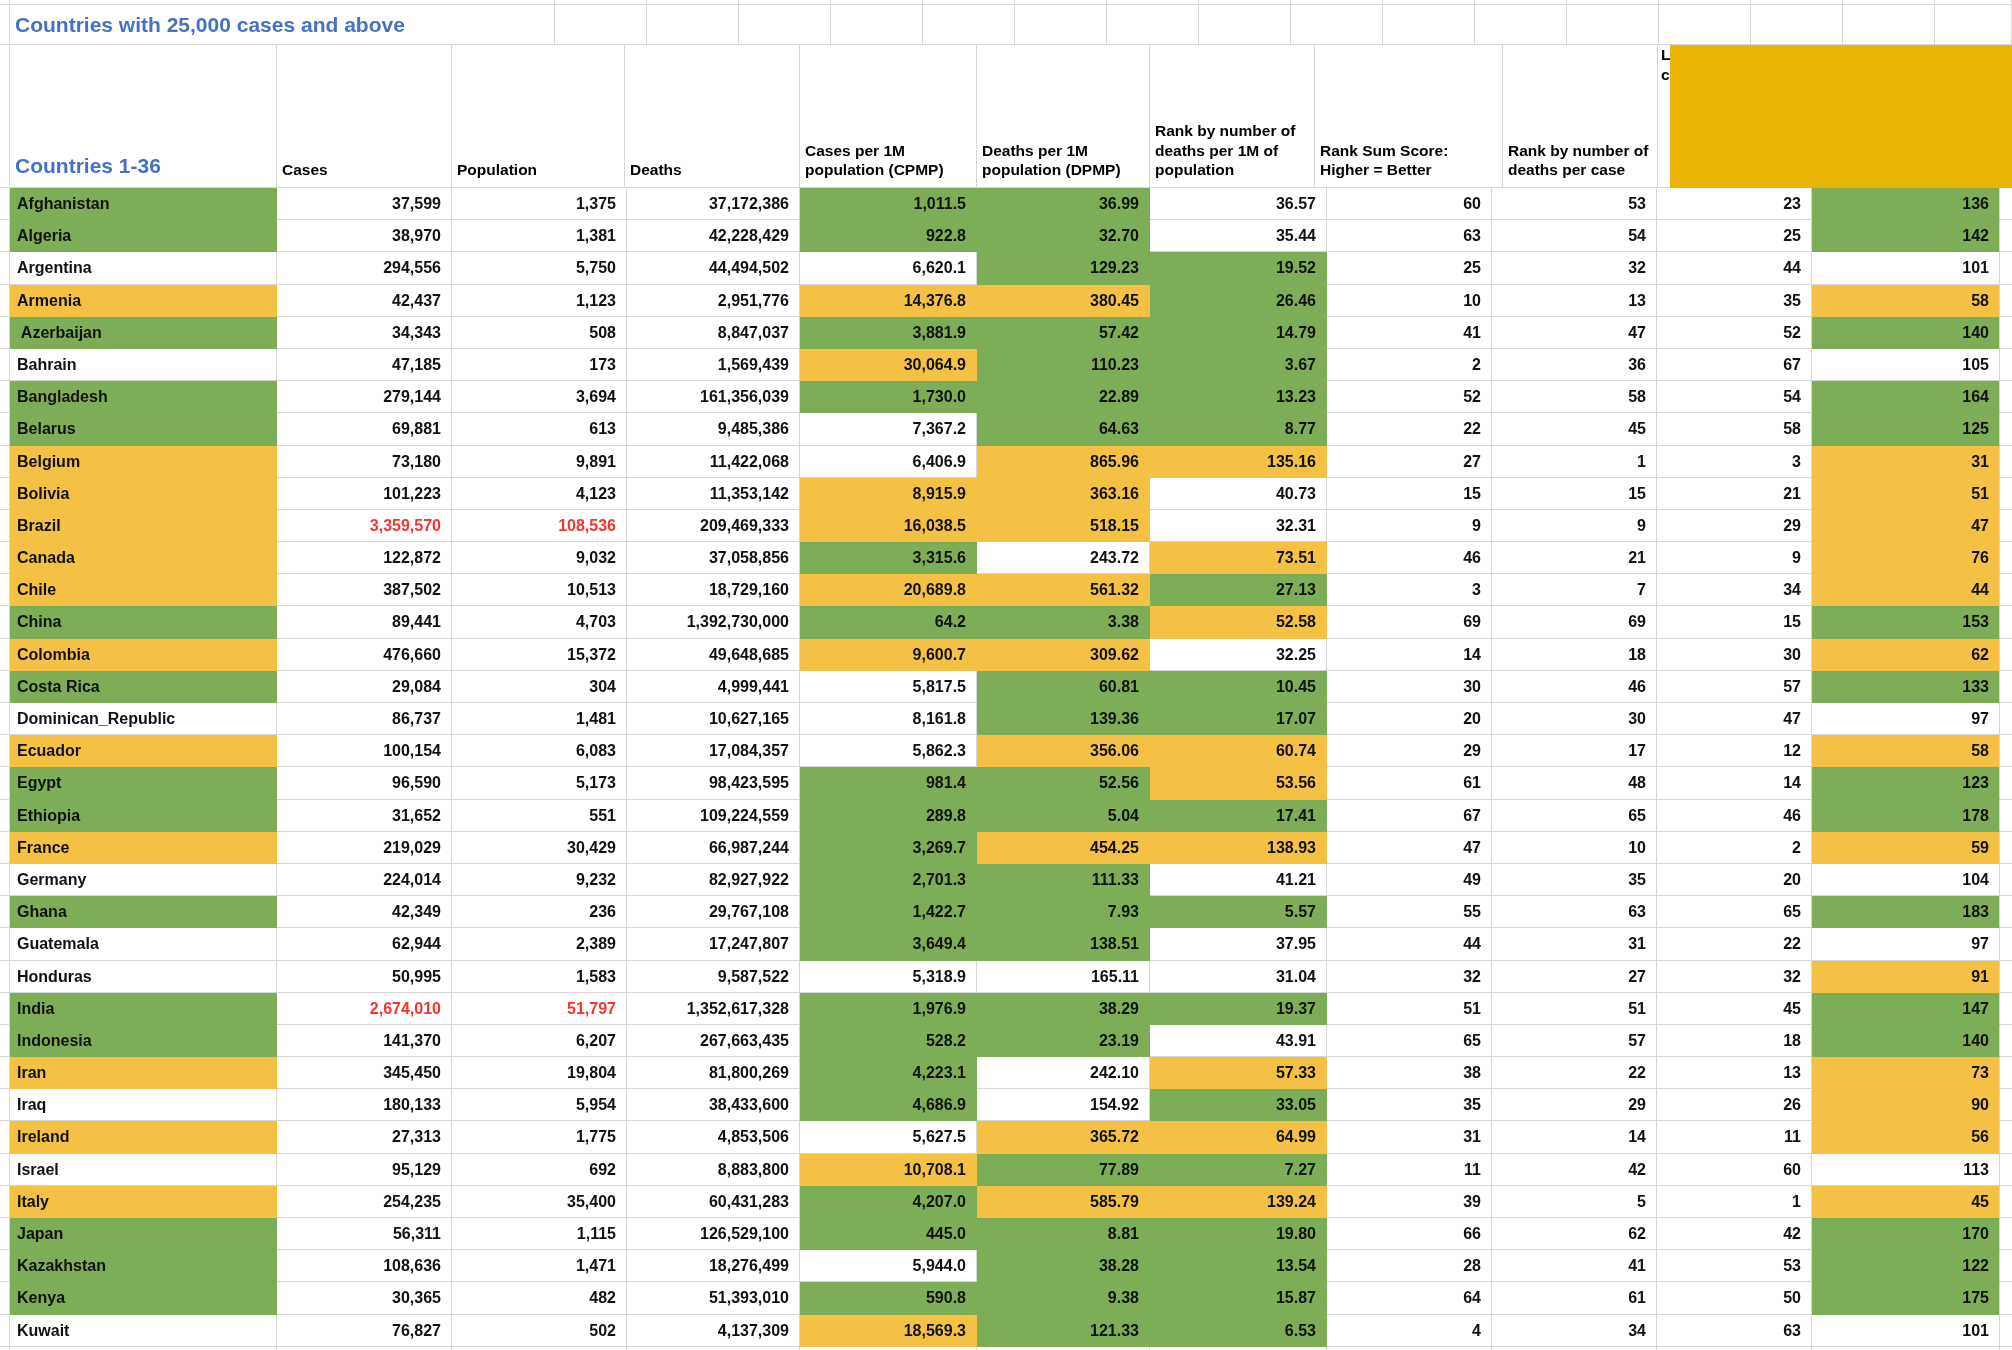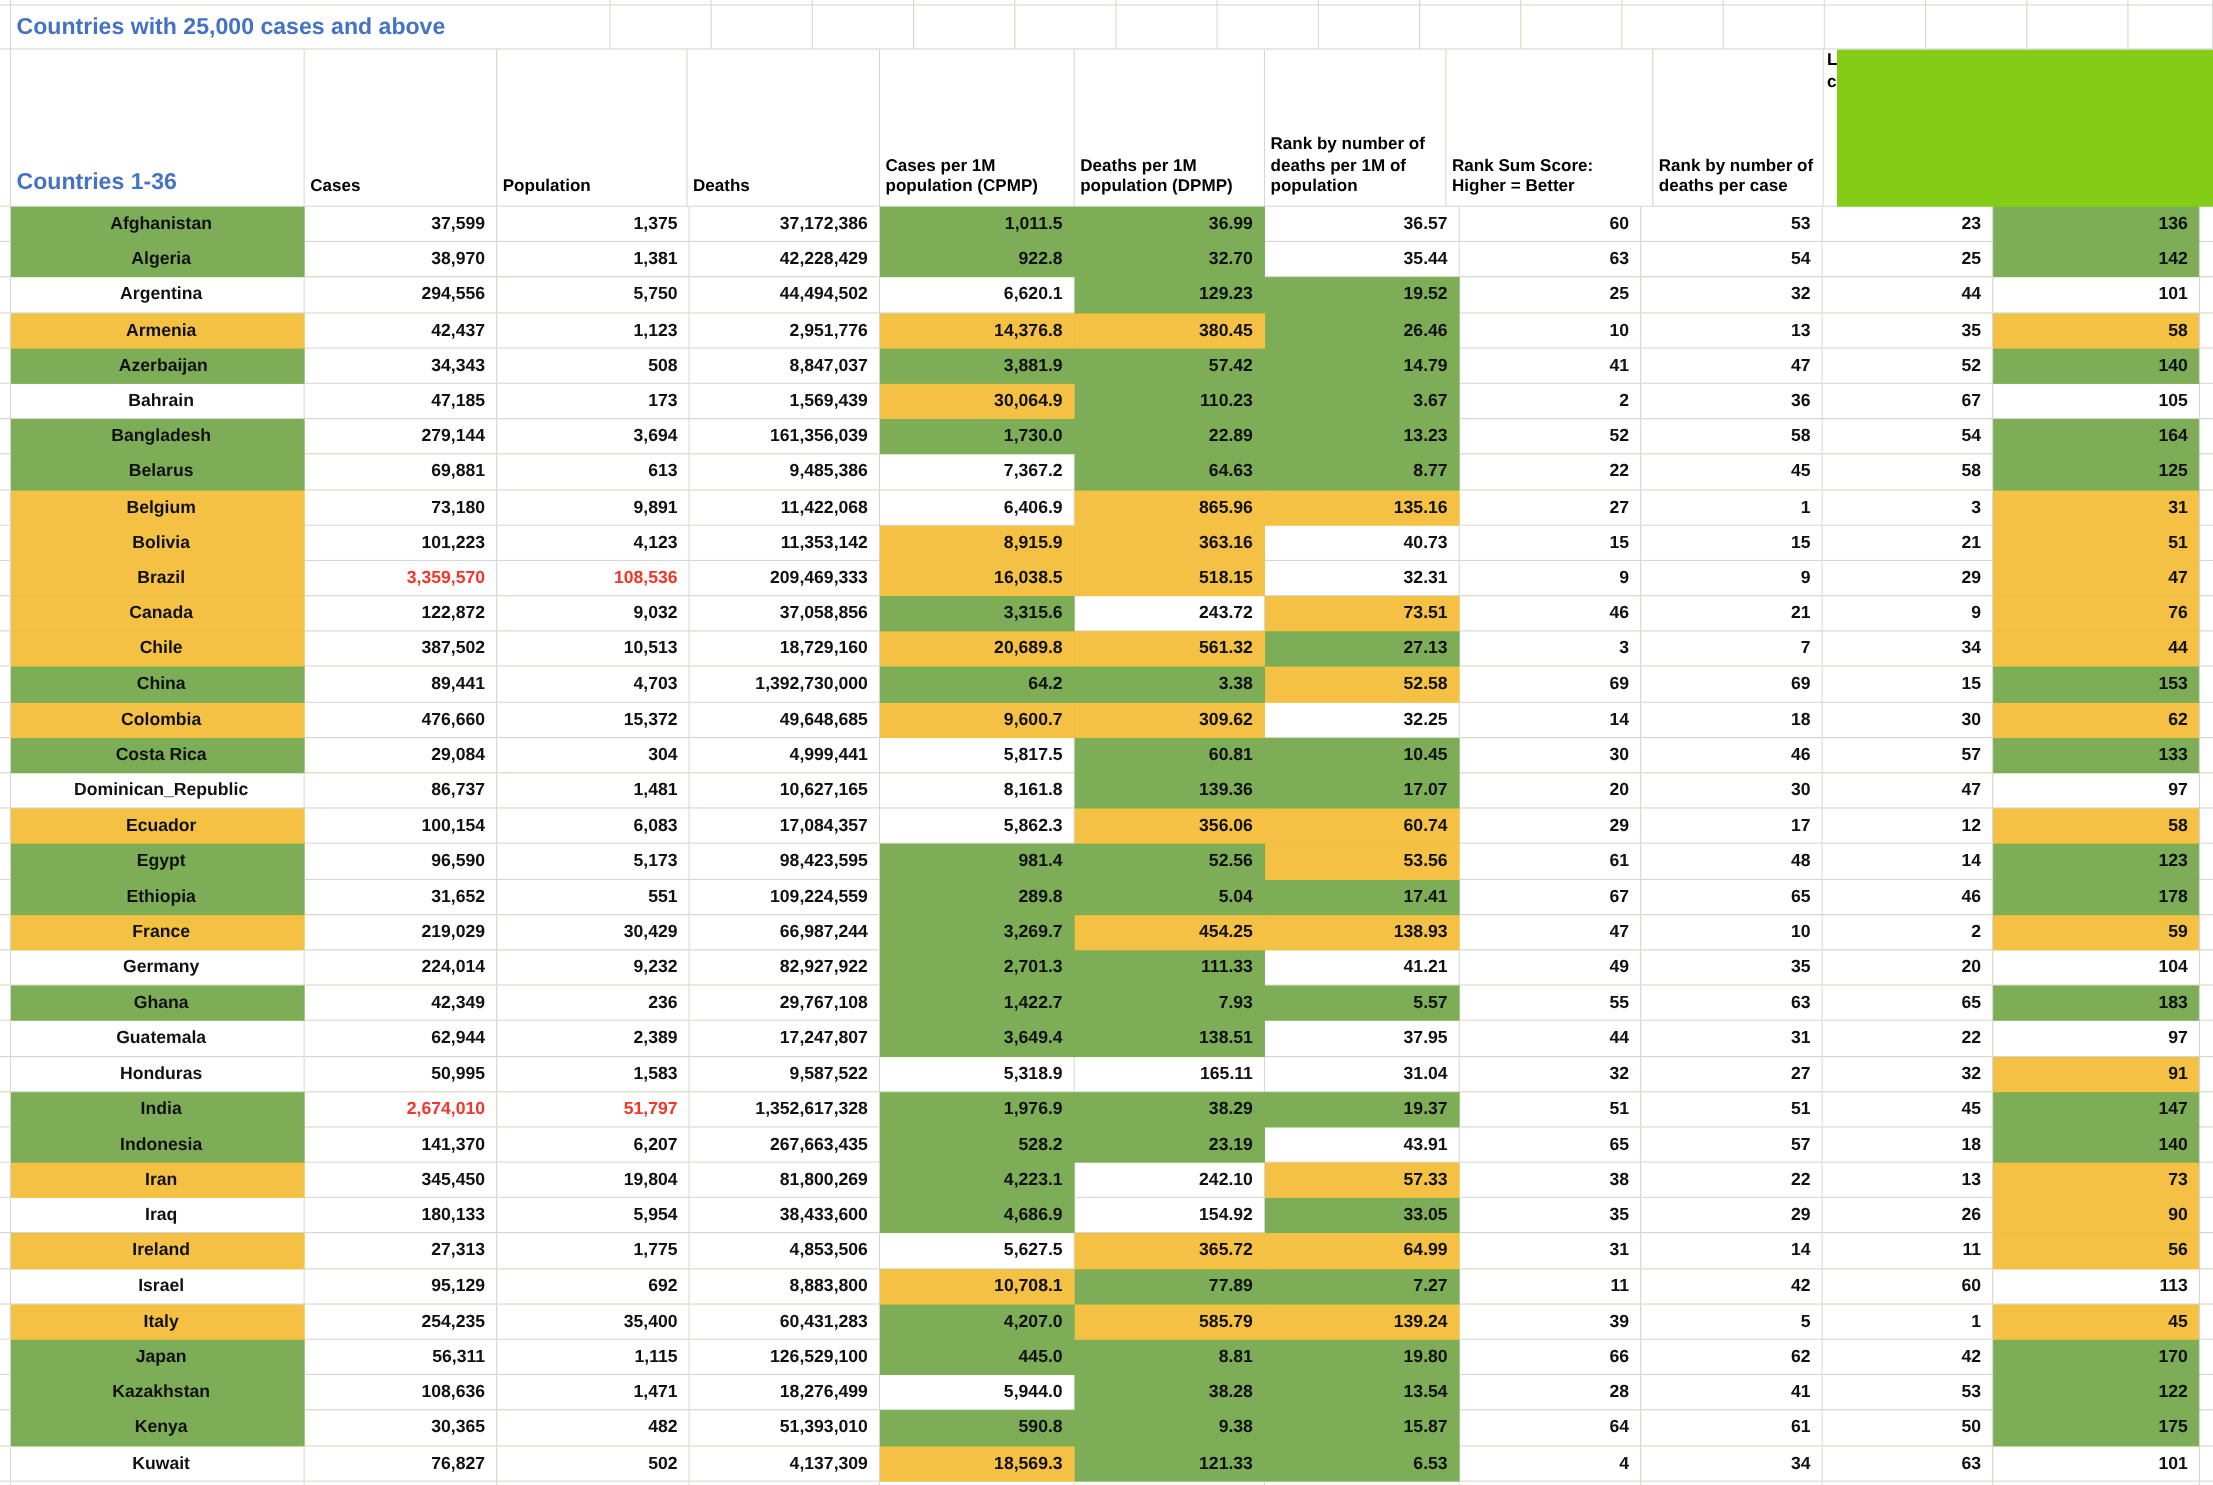--- a/index.html
+++ b/index.html
@@ -6,21 +6,21 @@
     --grid:#d6d6d6;
     --green:#7ead57;
     --orange:#f4c144;
     --blue:#4472c4;
     --red:#f5352a;
     --ink:#111;
   }
   *{box-sizing:border-box;margin:0;padding:0}
   html,body{background:#fff}
   body{font-family:"Liberation Sans",sans-serif;}
-  #sheet{position:relative;width:2012px;height:1350px;overflow:hidden;background:#84cc16;color:var(--ink)}
+  #sheet{position:relative;width:2012px;height:1350px;overflow:hidden;background:#eab308;color:var(--ink)}
   .row{display:flex;width:2012px}
   .cell{flex:0 0 auto;border-right:1px solid var(--grid);border-bottom:1px solid var(--grid);background:#fff;overflow:hidden}
   
   .col-gutter{width:10px}
   .col-country{width:267px}
   .col-cases{width:175px}
   .col-deaths{width:175px}
   .col-population{width:173px}
   .col-cpmp{width:177px}
   .col-dpmp{width:173px}
@@ -38,21 +38,21 @@
   .filler{background:#fff}
   
   .header-row{height:143px}
   .hcell{display:flex;align-items:flex-end;font-weight:700;font-size:15.5px;
     line-height:1.27;padding:0 4px 7px 5px;color:#000}
   .hcell.blue{color:var(--blue);font-size:21px}
   
   .drow{height:32.194px}
   .drow .cell{font-weight:700;font-size:16px;line-height:31.2px;white-space:pre}
   .num{text-align:right;padding-right:10px}
-  .txt{text-align:center;padding-left:7px}
+  .txt{text-align:left;padding-left:7px}
   .f-green{background:var(--green);border-right-color:var(--green);border-bottom-color:var(--green)}
   .f-orange{background:var(--orange);border-right-color:var(--orange);border-bottom-color:var(--orange)}
   .col-rank_sum.f-green,.col-rank_sum.f-orange{border-right-color:var(--grid)}
   .red{color:var(--red)}
   .bottom-strip{height:4px}
 </style>
 </head>
 <body>
 
 <div id="sheet">

